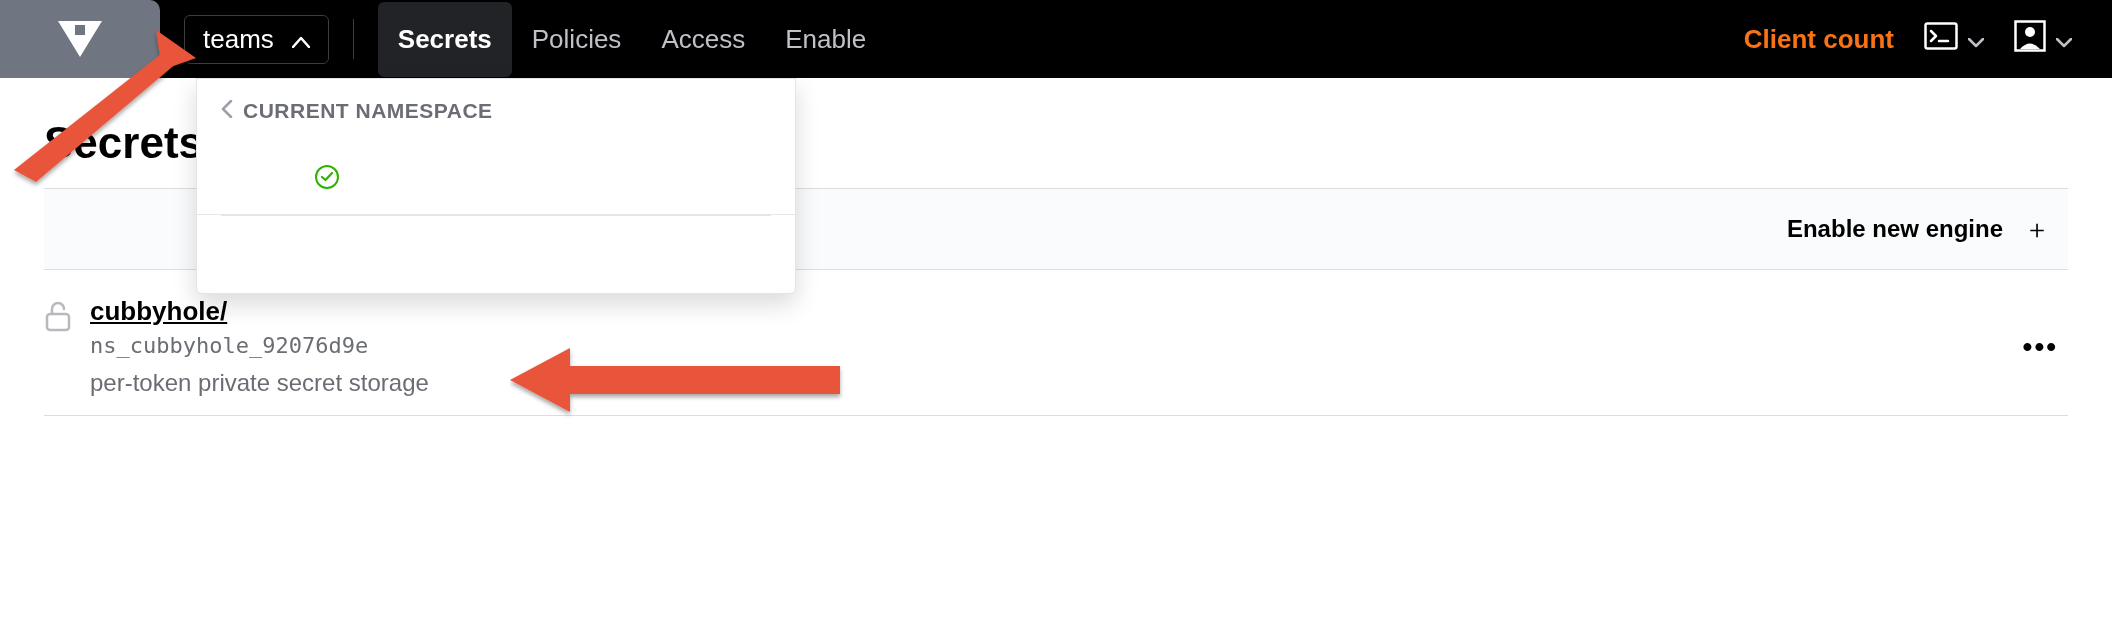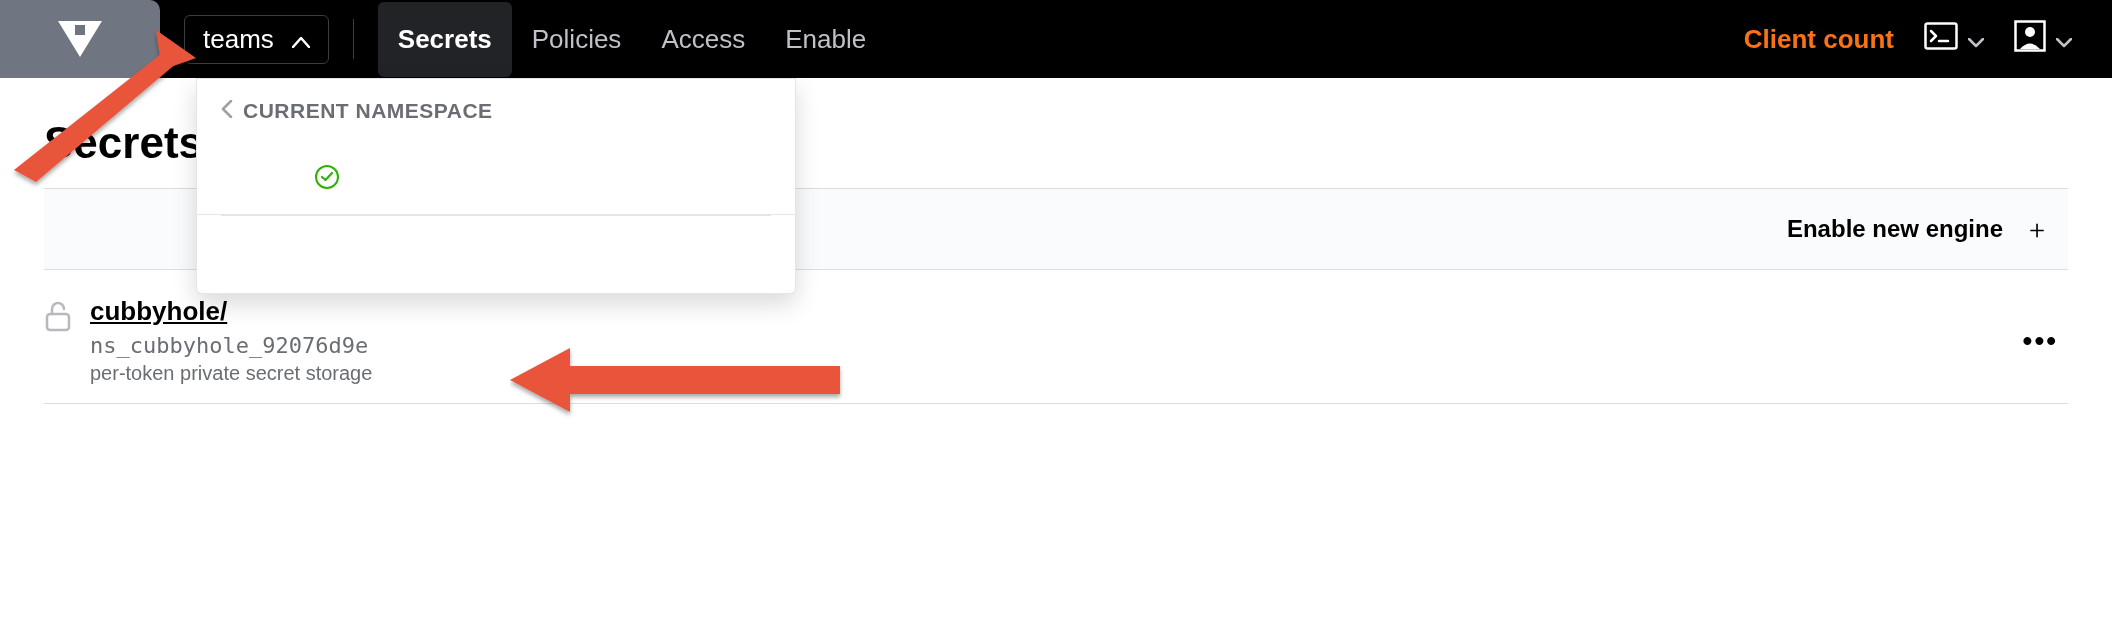--- a/index.html
+++ b/index.html
@@ -38,21 +38,21 @@
   .page-title { font-size: 44px; font-weight: 700; margin-bottom: 20px; }
   .toolbar { height: 82px; border: 1px solid #dcdde0; border-left: none; border-right: none; display: flex; align-items: center; justify-content: flex-end; padding: 0 18px; background: #fafbfc; }
   .enable-btn { font-size: 24px; font-weight: 700; display: flex; align-items: center; gap: 21px; cursor: pointer; }
   .plus { font-size: 26px; font-weight: 400; }
 
   .engine-row { display: flex; padding: 26px 0 18px; border-bottom: 1px solid #dcdde0; align-items: flex-start; gap: 18px; }
   .lock-icon { color: #b7b9be; margin-top: 4px; }
   .engine-main { flex: 1; }
   .engine-name { font-size: 26px; font-weight: 600; text-decoration: underline; }
   .engine-id { font-family: ui-monospace, Menlo, Consolas, monospace; font-size: 22px; color: #6a6d73; margin-top: 6px; }
-  .engine-desc { font-size: 20px; color: #6a6d73; margin-top: 4px; }
+  .engine-desc { font-size: 24px; color: #6a6d73; margin-top: 11px; }
   .row-menu { font-size: 28px; font-weight: 800; letter-spacing: 2px; color: #000; align-self: center; cursor: pointer; padding-right: 10px; }
 
   
   .arrow { position: absolute; z-index: 20; pointer-events: none; }
   .arrow svg { display: block; }
 </style>
 </head>
 <body>
 
 <div class="topnav">

